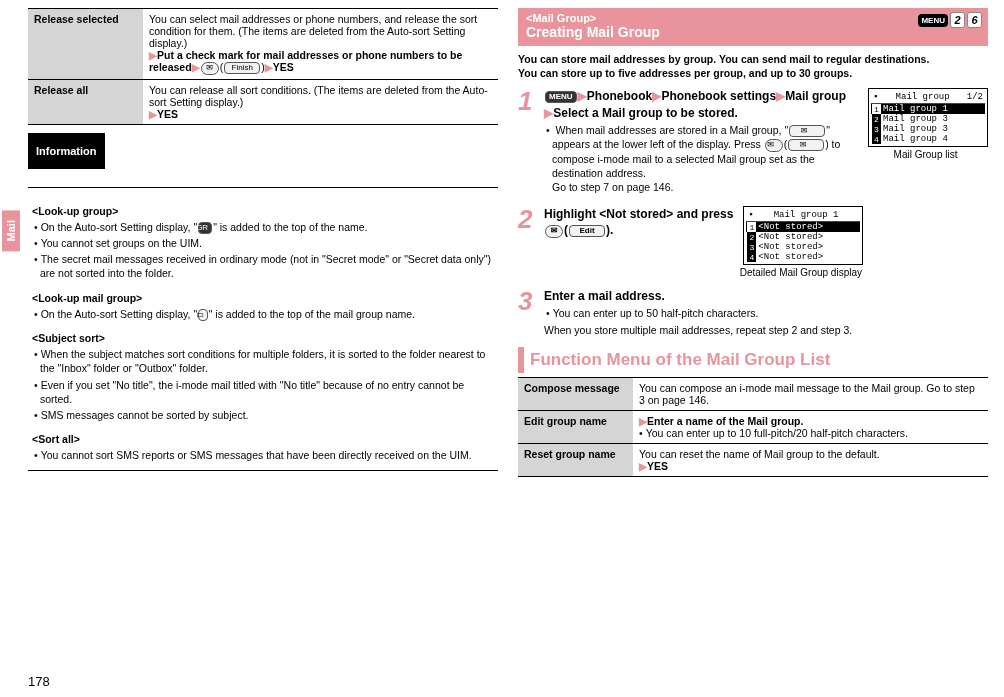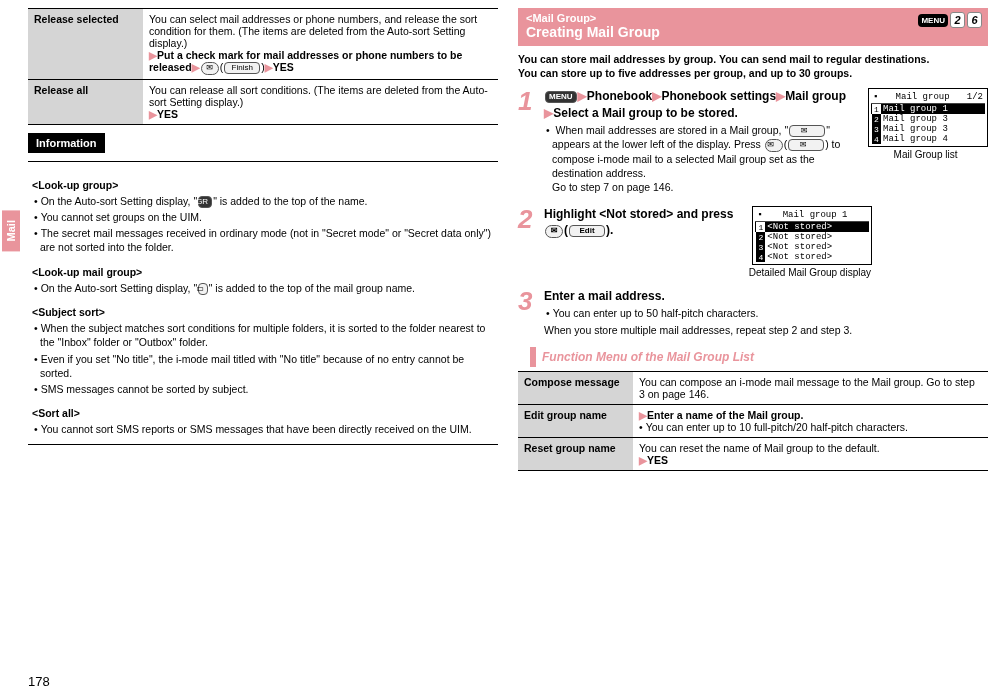--- a/index.html
+++ b/index.html
@@ -39,23 +39,23 @@
   table.opt th {
     background: #d5d5d5;
     font-weight: bold;
     width: 115px;
   }
   .infoTitle {
     display: inline-block;
     background: #000;
     color: #fff;
     font-weight: bold;
-    padding: 4px 8px;
+    padding: 12px 8px;
     font-size: 11px;
-    margin-bottom: 8px;
+    margin-bottom: 18px;
     text-align: right;
   }
   .infoBox {
     border-top: 1px solid #000;
     border-bottom: 1px solid #000;
     padding: 6px 4px;
     line-height: 1.35;
   }
   .infoBox .hdr {
     font-weight: bold;
@@ -217,30 +217,29 @@
     text-align: center;
     font-size: 10px;
     margin-top: 2px;
   }
   .stepaside {
     width: 125px;
     flex: 0 0 125px;
   }
   .stepwrap {
     display: flex;
-    gap: 14px;
+    gap: 5px;
   }
   .funcTitle {
     border-left: 6px solid #e9949c;
     padding: 3px 6px;
     font-weight: bold;
     color: #e9949c;
-    font-size: 12px;
-    margin: 10px 0 4px 12px;
-    font-style: italic;
+    font-size: 17px;
+    margin: 10px 0 4px 0;
   }
   .pagenum {
     position: absolute;
     bottom: 8px;
     left: 28px;
     font-size: 13px;
   }
   .smallnote p { margin: 2px 0 2px 8px; text-indent: -6px; }
 </style>
 </head>

